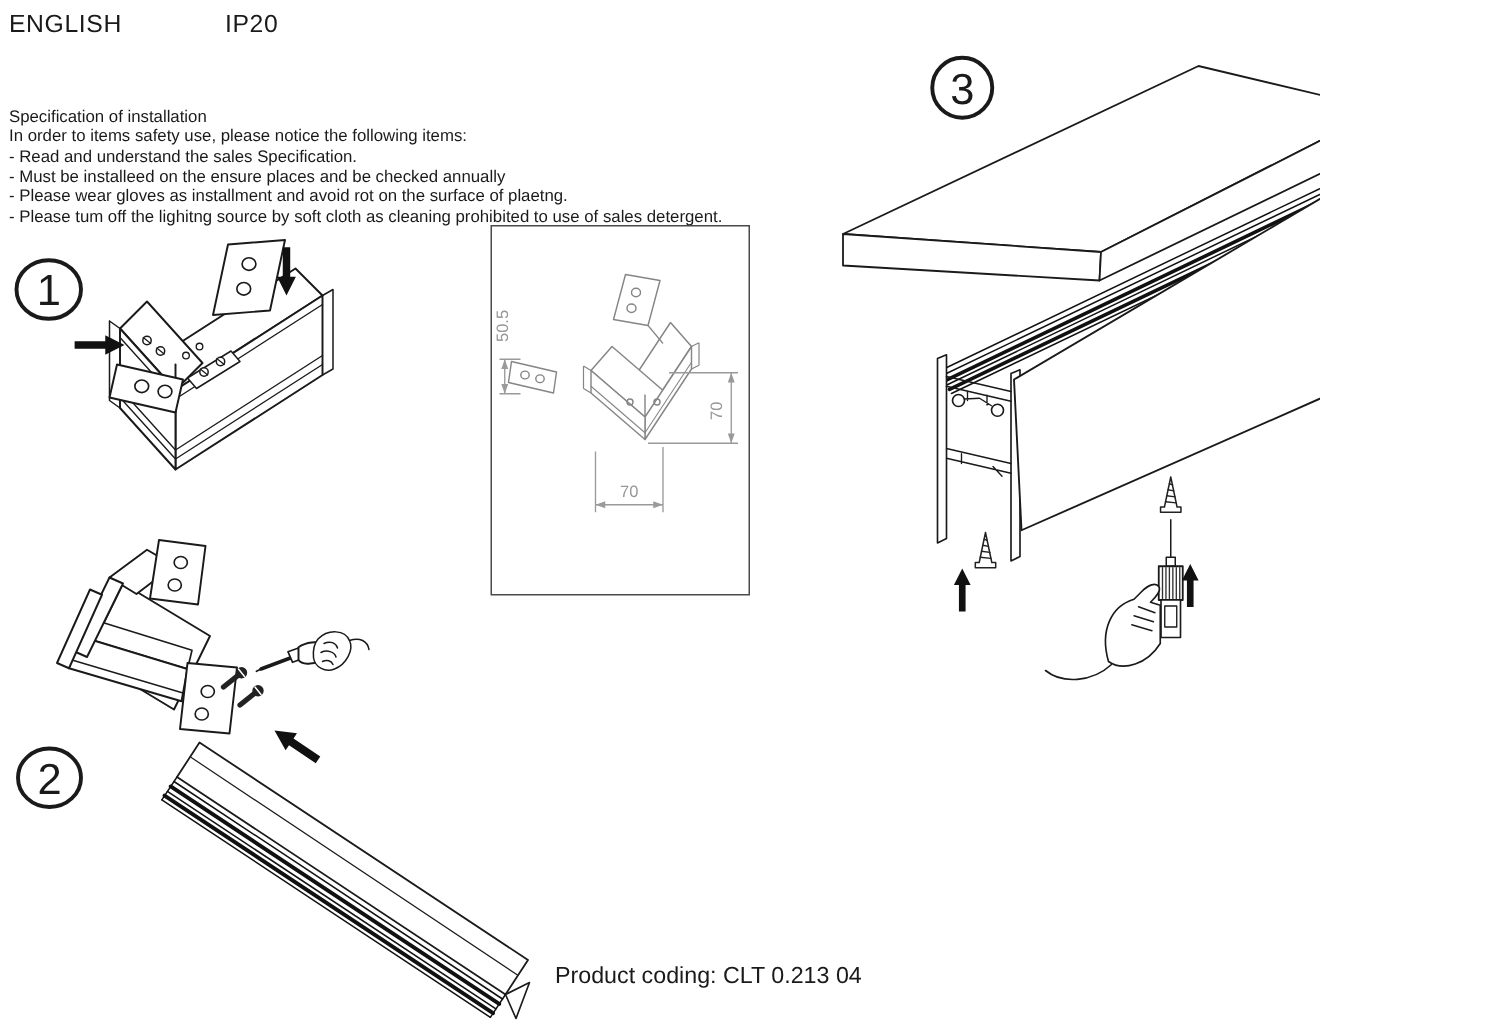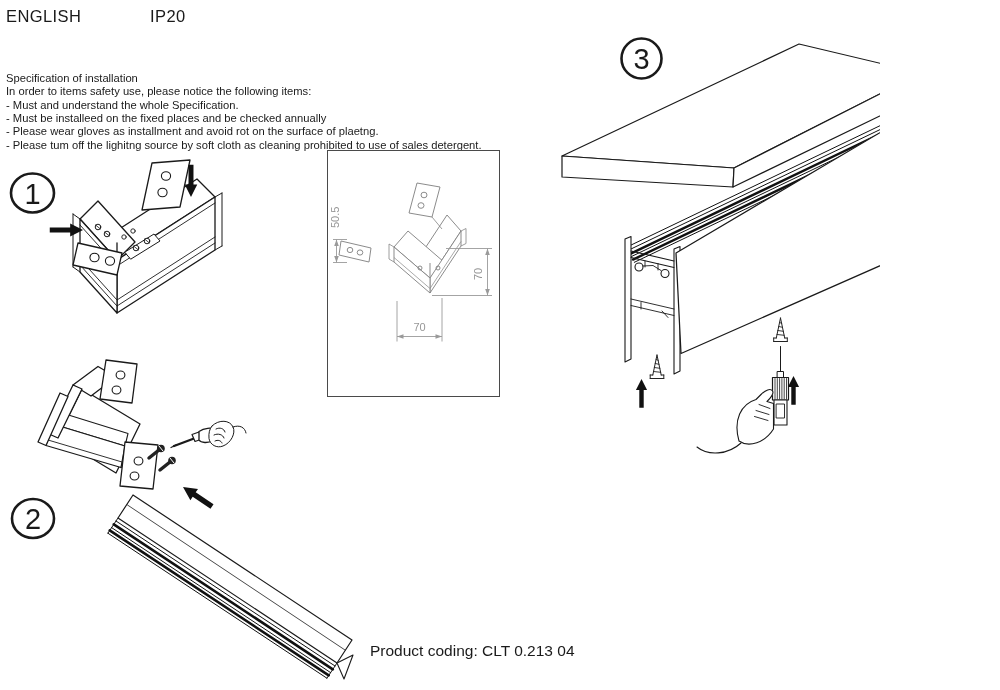--- a/index.html
+++ b/index.html
@@ -20,22 +20,22 @@
 <body>
 
 <div class="page">
 
   <div class="abs hdr" style="left:6px;top:7px;">ENGLISH</div>
   <div class="abs hdr" style="left:150px;top:7px;text-align:center;">IP20</div>
 
   <div class="abs spec" style="left:6px;top:28px;margin-top:44px;">
     <div>Specification of installation</div>
     <div>In order to items safety use, please notice the following items:</div>
-    <div>- Must and understand the whole Specification.</div>
-    <div>- Must be installeed on the fixed places and be checked annually</div>
+    <div>- Read and understand the sales Specification.</div>
+    <div>- Must be installeed on the ensure places and be checked annually</div>
     <div>- Please wear gloves as installment and avoid rot on the surface of plaetng.</div>
     <div>- Please tum off the lighitng source by soft cloth as cleaning prohibited to use of sales detergent.</div>
   </div>
 
   <div class="abs coding" style="left:370px;top:642px;">Product coding: CLT 0.213 04</div>
 
   <svg class="canvas" width="1000" height="690" viewBox="0 0 1000 690">
     <defs>
       <g id="arrow-up">
         <polygon points="0,0 -6.8,13.5 -2.7,13.5 -2.7,35 2.7,35 2.7,13.5 6.8,13.5"></polygon>

